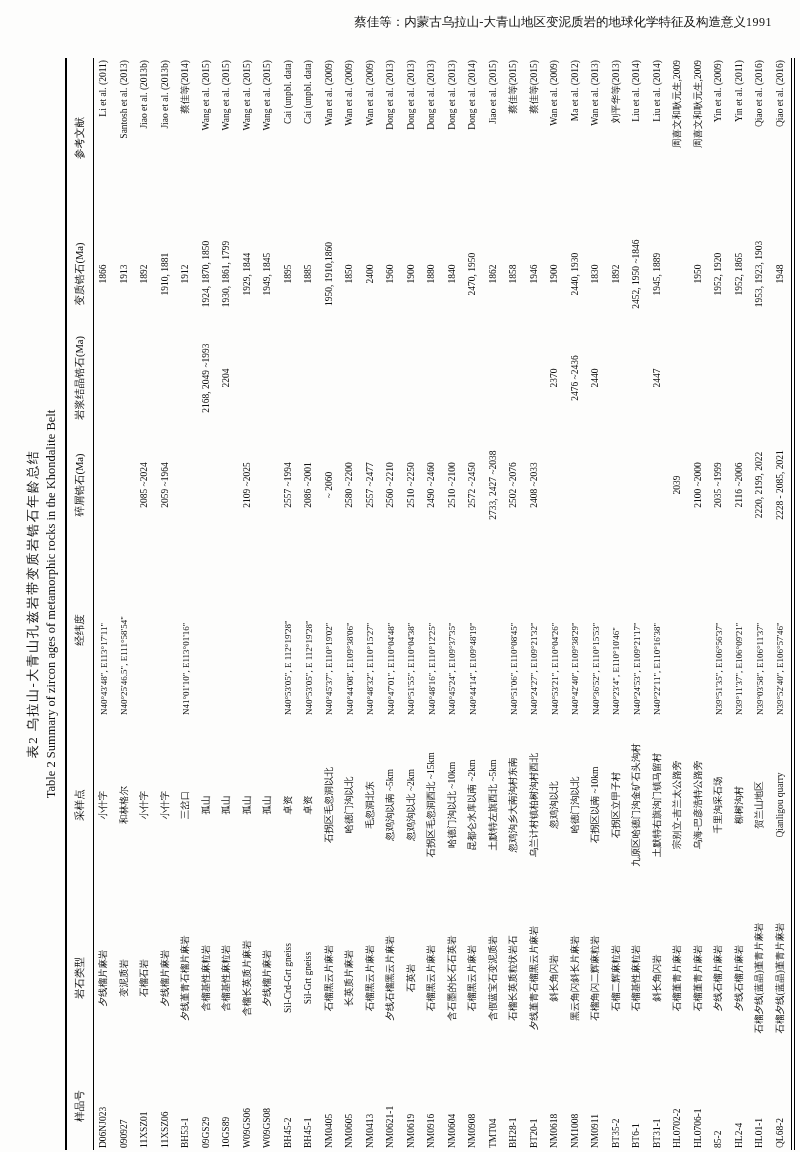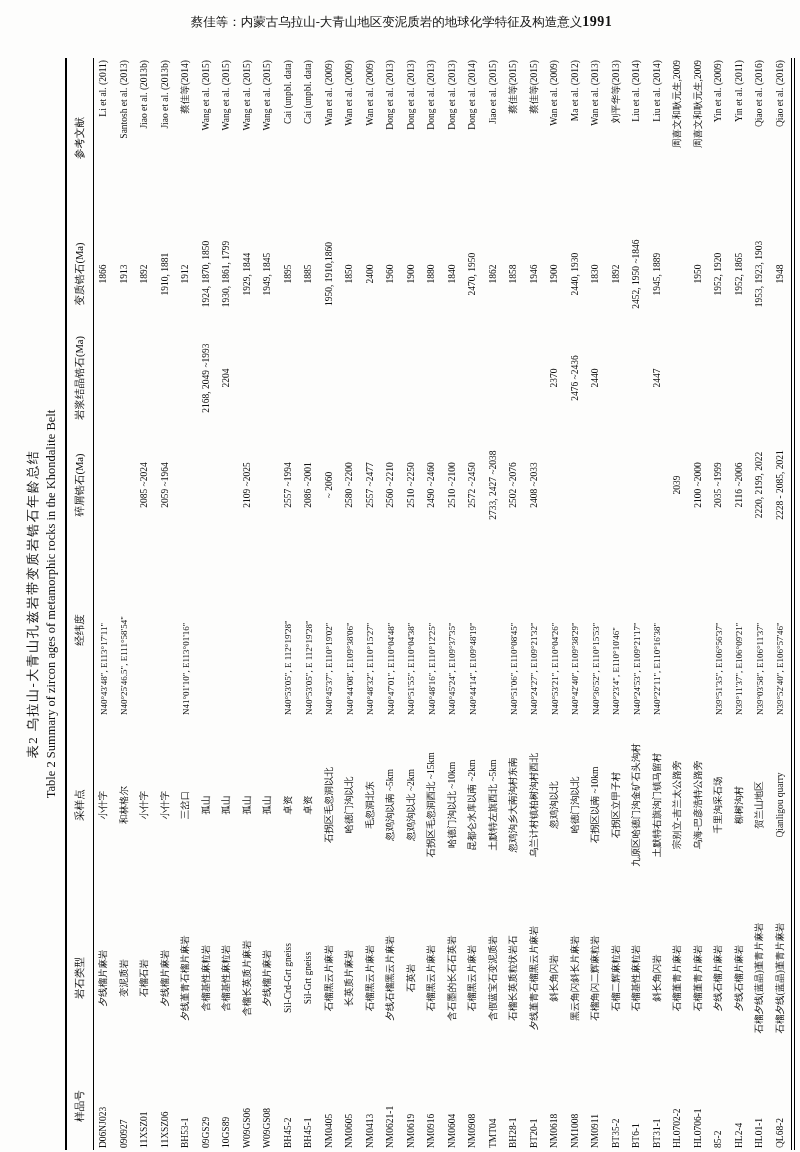--- a/index.html
+++ b/index.html
@@ -1,20 +1,20 @@
 <!DOCTYPE html>
 <html><head>
 <meta charset="utf-8">
 <style>
   html,body{margin:0;padding:0;background:#e8e8e8;}
   .page{position:relative;width:800px;height:1152px;background:#fdfdfc;overflow:hidden;
         font-family:"Liberation Serif",serif;color:#111;}
   .pagehead{position:absolute;top:14px;left:31px;right:28px;display:flex;
-        justify-content:center;align-items:baseline;font-size:12.5px;}
-  .pagehead .pno{font-size:14px;letter-spacing:.5px;font-weight:bold;}
+        justify-content:flex-end;align-items:baseline;font-size:12.5px;}
+  .pagehead .pno{font-size:12px;letter-spacing:.5px;}
   
   .rot{position:absolute;left:24px;top:1150px;width:1092px;height:772px;
        transform:rotate(-90deg);transform-origin:0 0;}
   .cap-zh{text-align:center;font-size:13px;letter-spacing:1.5px;white-space:nowrap;}
   .cap-en{text-align:center;font-size:12.5px;margin:2px 0 6px;white-space:nowrap;}
   table{width:100%;border-collapse:collapse;table-layout:fixed;}
   th{font-weight:normal;font-size:10.5px;padding:6px 0;white-space:nowrap;overflow:visible;
      border-top:2px solid #000;border-bottom:1px solid #000;}
   td{font-size:9.5px;height:20.5px;padding:0 1px;text-align:center;line-height:1.05;
      white-space:nowrap;overflow:visible;}

